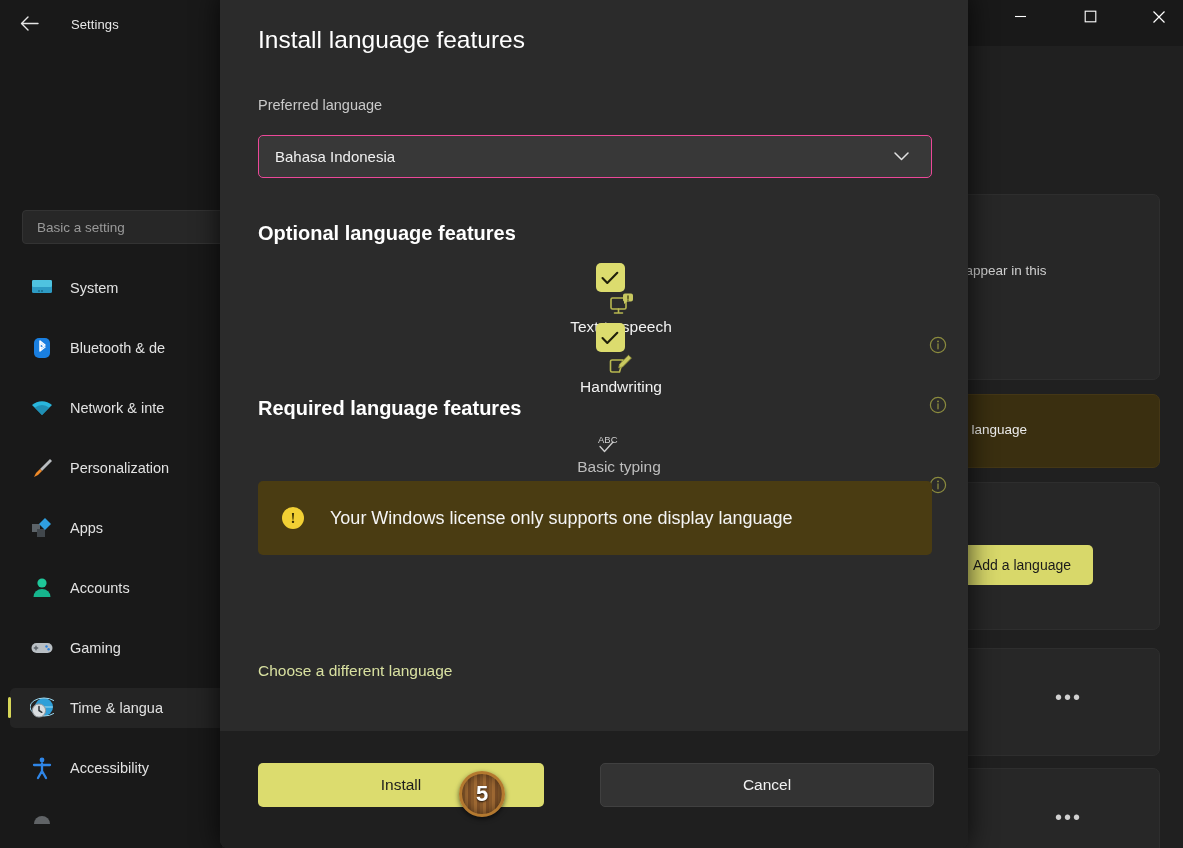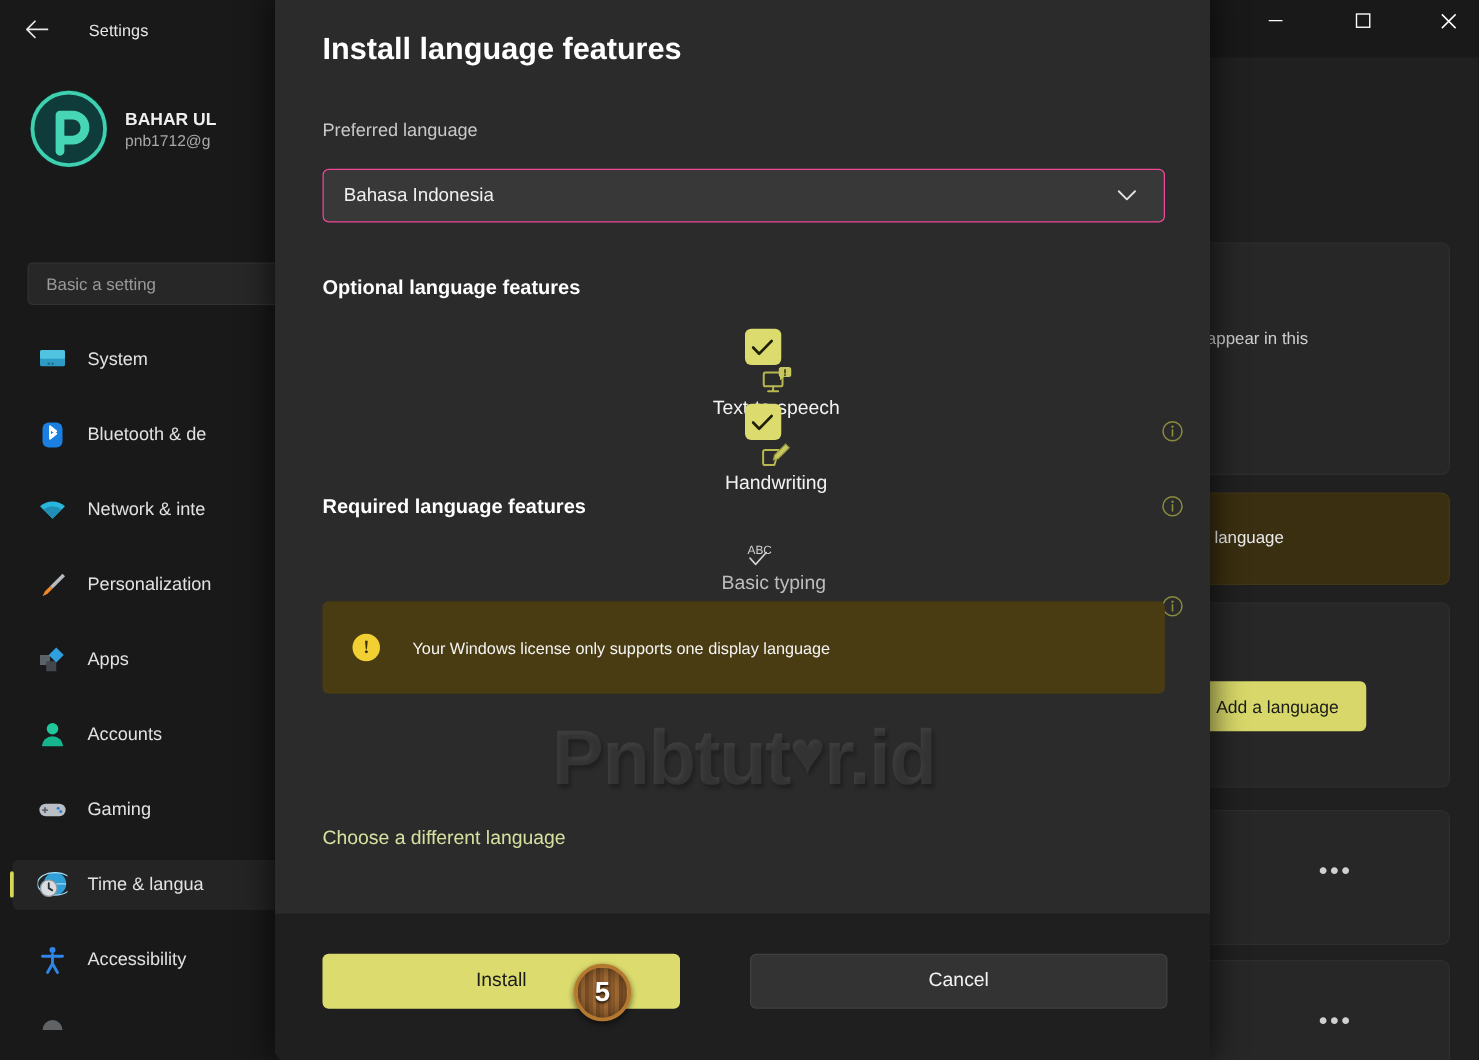--- a/index.html
+++ b/index.html
@@ -76,31 +76,31 @@
   }
   .dots { position: absolute; color: #d0d0d0; font-size: 20px; letter-spacing: 2px; }
 
   
   .dlg {
     position: absolute; left: 220px; top: -8px; width: 748px; height: 856px;
     background: #2b2b2b; border-radius: 8px; overflow: hidden;
     box-shadow: 0 0 28px rgba(0,0,0,.75);
   }
   .dlg-body { position: absolute; left: 0; top: 0; width: 748px; height: 739px; background: #2b2b2b; }
-  .dlg-title { position: absolute; left: 38px; top: 34px; font-size: 24.5px; font-weight: bold; color: #ffffff; }
+  .dlg-title { position: absolute; left: 38px; top: 34px; font-size: 24.5px; font-weight: normal; color: #ffffff; }
   .lbl-pref { position: absolute; left: 38px; top: 105px; font-size: 14.5px; color: #c9c9c9; }
   .combo {
     position: absolute; left: 38px; top: 143px; width: 674px; height: 43px;
     background: #383838; border: 1px solid #ec4899; border-radius: 5px;
     display: flex; align-items: center; padding: 0 16px;
   }
   .combo-val { font-size: 15px; color: #f0f0f0; flex: 1; }
   .chev { color: #e2e2e2; font-size: 13px; margin-right: 6px; }
 
-  .sec-head { position: absolute; left: 38px; font-size: 16px; font-weight: bold; color: #ffffff; }
+  .sec-head { position: absolute; left: 38px; font-size: 20px; font-weight: bold; color: #ffffff; }
   .feat-row { position: absolute; left: 53px; width: 674px; height: 38px; display: flex; align-items: center; flex-direction: column; }
   .cbx {
     width: 29px; height: 29px; border-radius: 5px; background: #dcdc6e;
     display: flex; align-items: center; justify-content: center; flex: none;
   }
   .cbx svg { display: block; }
   .feat-ico { width: 26px; height: 26px; margin-left: 24px; flex: none; position: relative; }
   .feat-name { margin-left: 22px; font-size: 15.5px; color: #f2f2f2; }
   .feat-name.dim { color: #bdbdbd; }
   .info-i { margin-left: auto; width: 18px; height: 18px; flex: none; }
@@ -110,21 +110,21 @@
   .banner {
     position: absolute; left: 38px; top: 489px; width: 674px; height: 74px;
     background: #4a3c12; border-radius: 5px; display: flex; align-items: center;
   }
   .banner-ico {
     width: 22px; height: 22px; border-radius: 50%; background: #f2d034;
     margin-left: 24px; flex: none; display: flex; align-items: center;
     justify-content: center; color: #3a3000; font-size: 15px; font-weight: bold;
     font-family: "Liberation Serif", serif; line-height: 1;
   }
-  .banner-txt { margin-left: 26px; font-size: 13px; color: #f5f5f5; }
+  .banner-txt { margin-left: 26px; font-size: 18px; color: #f5f5f5; }
 
   .watermark {
     position: absolute; left: 38px; top: 566px; width: 674px; height: 96px;
     display: flex; align-items: center; justify-content: center;
     font-size: 62px; font-weight: bold; color: rgba(255,255,255,.085);
     letter-spacing: -1px; text-shadow: 2px 3px 3px rgba(0,0,0,.25);
     user-select: none;
   }
   .wm-heart { font-size: 48px; position: relative; top: -4px; }
 
@@ -181,33 +181,20 @@
       </div>
       <div class="wc wc-close">
         <svg width="14" height="14" viewBox="0 0 14 14">
           <path d="M1.5 1.5 L12.5 12.5 M12.5 1.5 L1.5 12.5" stroke="#fff" stroke-width="1.2"></path>
         </svg>
       </div>
     </div>
 
     <div class="sidebar">
 
-      <div class="account">
-        <div class="avatar">
-          <svg width="62" height="62" viewBox="0 0 62 62">
-            <circle cx="31" cy="31" r="31" fill="#0f3b3b"></circle>
-            <circle cx="31" cy="31" r="29" fill="none" stroke="#3fd0b0" stroke-width="3"></circle>
-            <path d="M24 49 V20 h10 a10 10 0 0 1 0 20 h-7" fill="none" stroke="#46d6b6" stroke-width="7" stroke-linecap="round" stroke-linejoin="round"></path>
-          </svg>
-        </div>
-        <div class="acct-txt">
-          <div class="acct-name">BAHAR UL</div>
-          <div class="acct-mail">pnb1712@g</div>
-        </div>
-      </div>
 
       <div class="searchbox">
         <span>Basic a setting</span>
       </div>
 
       <div class="navlist">
 
         <div class="navitem">
           <span class="nav-ico">
             <svg width="24" height="24" viewBox="0 0 24 24">
@@ -423,25 +410,20 @@
             <path d="M9 7.8 v5" stroke="#8b8b3e" stroke-width="1.3" stroke-linecap="round"></path>
           </svg>
         </span>
       </div>
 
       <div class="banner">
         <span class="banner-ico">!</span>
         <span class="banner-txt">Your Windows license only supports one display language</span>
       </div>
 
-      <div class="watermark">
-        <span>Pnbtut</span>
-          <span class="wm-heart">♥</span>
-          <span>r.id</span>
-      </div>
 
       <div class="link">Choose a different language</div>
     </div>
 
     <div class="dlg-foot">
       <div class="btn btn-primary">Install</div>
       <div class="btn btn-secondary">Cancel</div>
     </div>
 
   </div>

